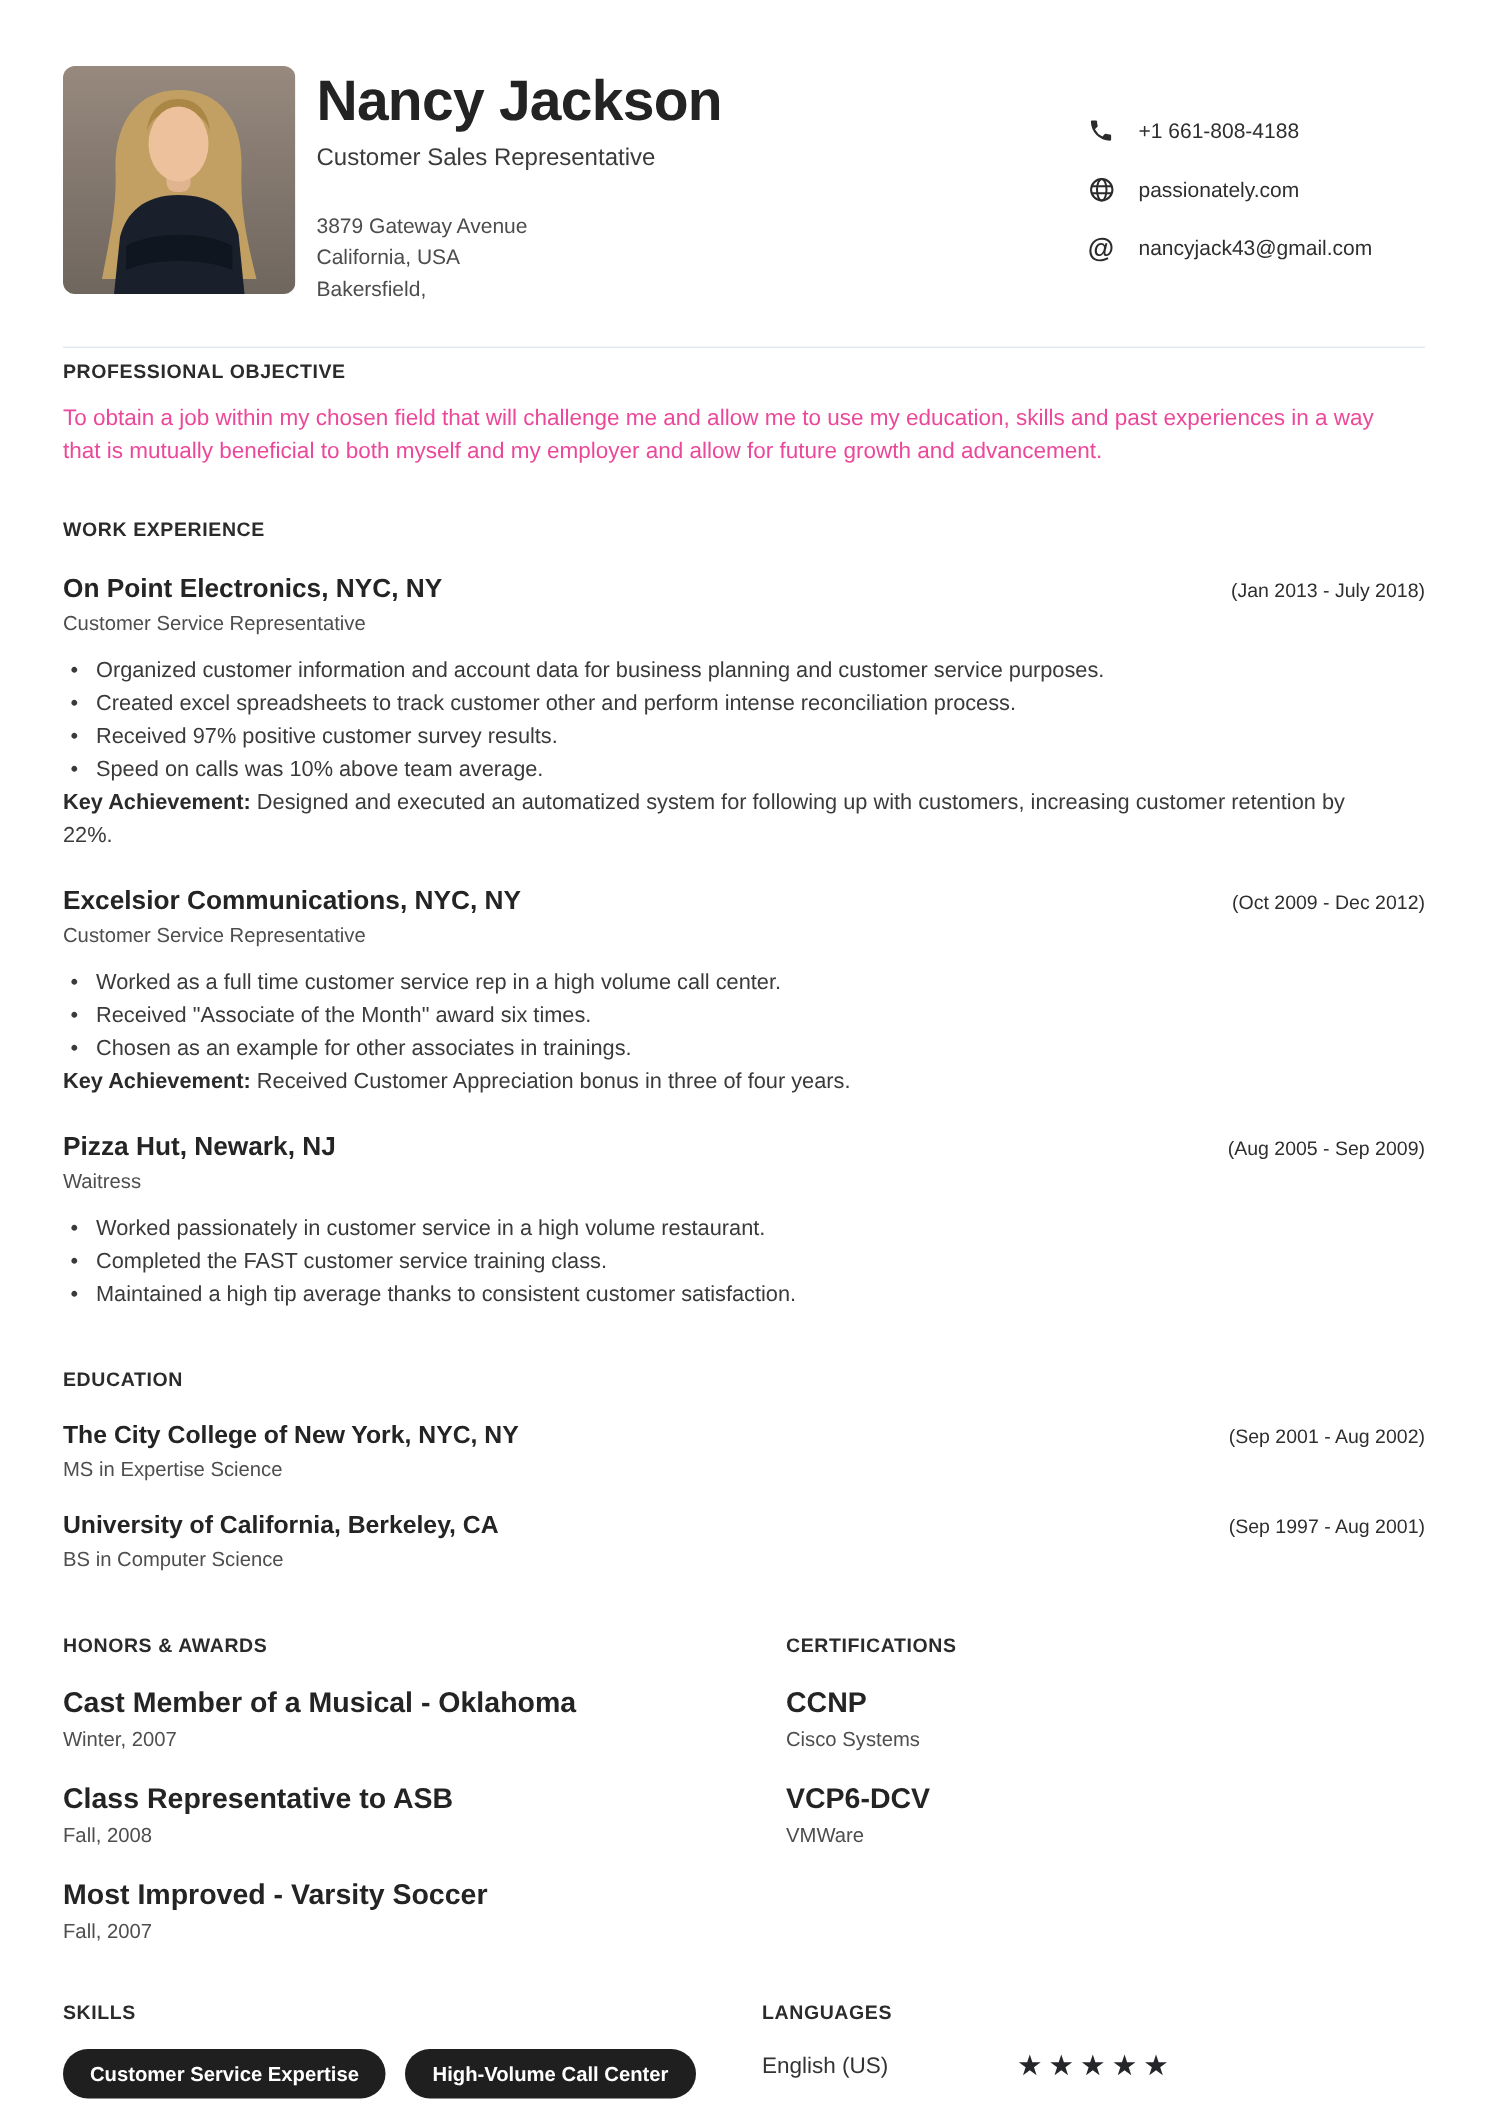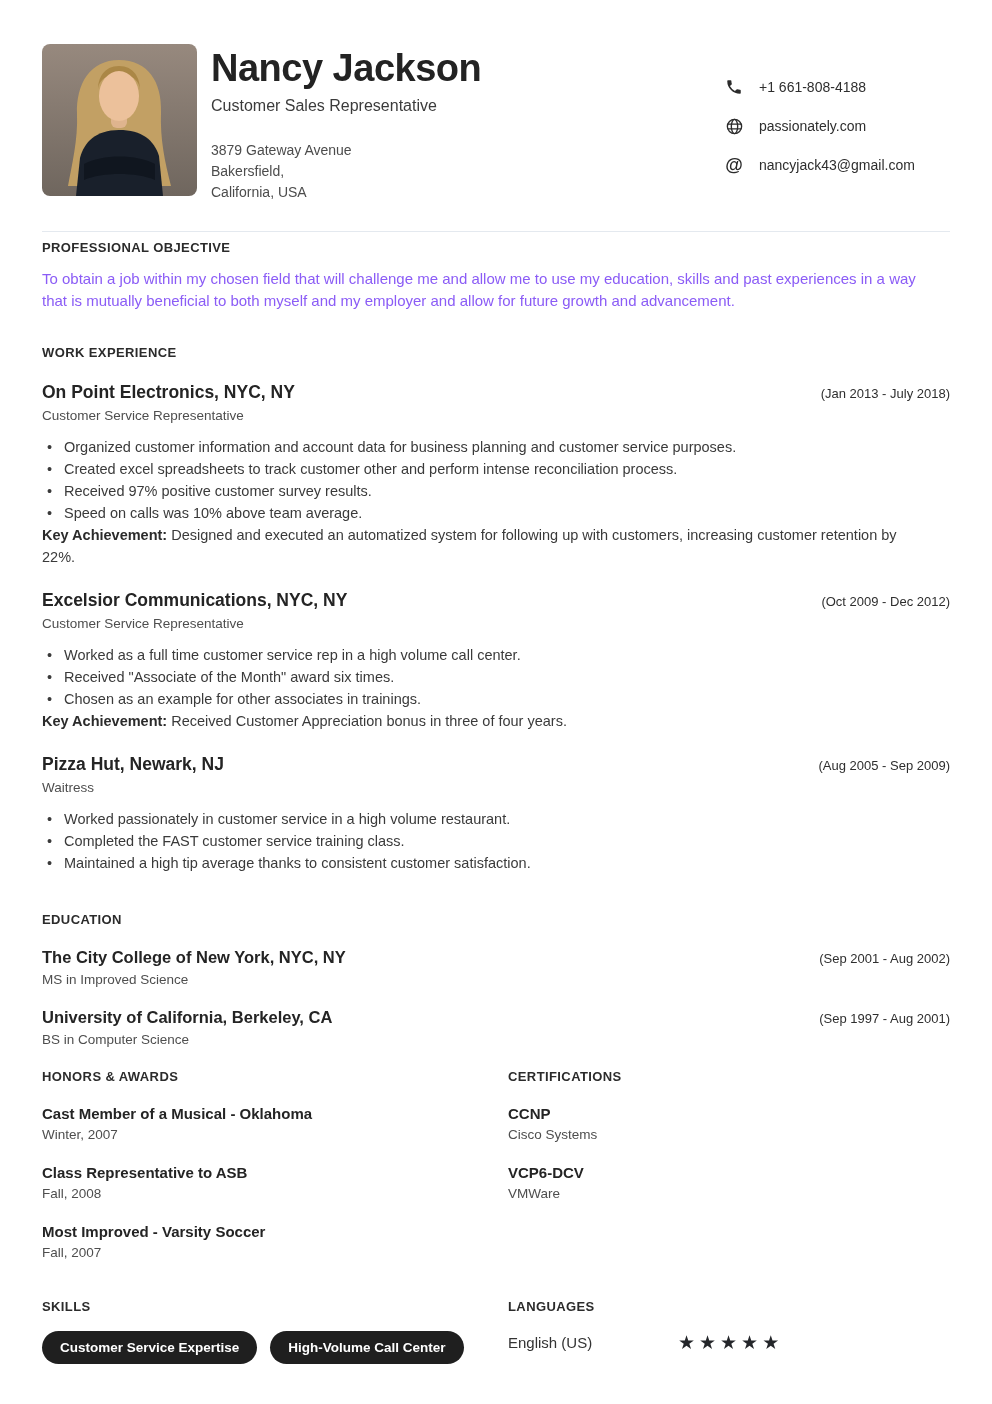--- a/index.html
+++ b/index.html
@@ -33,21 +33,21 @@
   .at-glyph { font-size:18px; font-weight:600; color:#2b2b2b; line-height:1; }
 
   .divider { margin-top:28px; border:0; border-top:1px solid #e4e9ef; }
 
   
   .sec-heading {
     margin:0; font-size:13px; font-weight:800; letter-spacing:0.4px;
     color:#2b2b2b; text-transform:uppercase;
   }
   .objective-sec { }
-  .objective-text { margin-top:13px; font-size:15px; line-height:22px; color:#8b5cf6; max-width:900px; }
+  .objective-text { margin-top:13px; font-size:15px; line-height:22px; color:#ec4899; max-width:900px; }
 
   .work-sec { margin-top:33px; }
   .job { margin-top:22px; }
   .job-head { display:flex; justify-content:space-between; align-items:baseline; }
   .job-company { margin:0; font-size:17.5px; font-weight:700; color:#242424; }
   .job-dates { font-size:13px; color:#2e2e2e; white-space:nowrap; }
   .job-role { margin-top:5px; font-size:13.5px; color:#4e4e4e; }
   .job-bullets { list-style:none; margin:13px 0 0 0; padding:0; }
   .job-bullets li {
     position:relative; padding-left:22px; font-size:14.5px; line-height:22px; color:#3a3a3a;
@@ -55,23 +55,23 @@
   .job-bullets li::before { content:"•"; position:absolute; left:5px; top:0; color:#3a3a3a; }
   .key-line { font-size:14.5px; line-height:22px; color:#3a3a3a; max-width:880px; }
   .key-line b { font-weight:700; color:#2b2b2b; }
 
   .edu-sec { margin-top:38px; }
   .school { margin-top:21px; }
   .school-head { display:flex; justify-content:space-between; align-items:baseline; }
   .school-name { margin:0; font-size:16.5px; font-weight:700; color:#242424; }
   .school-degree { margin-top:5px; font-size:13.5px; color:#4e4e4e; }
 
-  .two-col { display:grid; grid-template-columns:466px 1fr; margin-top:22px; }
+  .two-col { display:grid; grid-template-columns:466px 1fr; margin-top:42px;gap:16px; }
   .award { margin-top:21px; }
-  .award-title { margin:0; font-size:15px; font-weight:700; color:#242424; }
+  .award-title { margin:0; font-size:19px; font-weight:700; color:#242424; }
   .award-sub { margin-top:5px; font-size:13.5px; color:#4e4e4e; min-height:16px; }
 
   .bottom-grid { display:grid; grid-template-columns:466px 1fr; margin-top:38px; }
   .pills { margin-top:17px; display:flex; flex-wrap:wrap; gap:13px; max-width:440px; }
   .pill {
     background:#1f1f1f; color:#ffffff; font-size:13.5px; font-weight:600;
     padding:9px 18px; border-radius:19px; white-space:nowrap; border:0;
     font-family:"Liberation Sans", sans-serif;
   }
   .lang-row { display:flex; align-items:center; margin-top:19px; }
@@ -100,22 +100,22 @@
         <path d="M77,86 C54,86 42,98 38,114 L34,152 L121,152 L117,112 C112,96 100,86 77,86 Z" fill="#19202b"></path>
         <path d="M42,120 C60,110 95,110 113,120 L113,136 C95,128 60,128 42,136 Z" fill="#10161f"></path>
       </svg>
     </div>
 
     <div class="id-block">
       <h1 class="person-name">Nancy Jackson</h1>
       <div class="person-title">Customer Sales Representative</div>
       <div class="address">
         <div>3879 Gateway Avenue</div>
+        <div>California, USA</div>
         <div>Bakersfield,</div>
-        <div>California, USA</div>
       </div>
     </div>
 
     <div class="contact-block">
       <div class="contact-row">
         <span class="cicon">
           <svg width="18" height="18" viewBox="0 0 24 24">
               <path fill="#2b2b2b" d="M6.62 10.79a15.05 15.05 0 0 0 6.59 6.59l2.2-2.2a1 1 0 0 1 1.01-.25 11.36 11.36 0 0 0 3.58.57 1 1 0 0 1 1 1V20a1 1 0 0 1-1 1A17 17 0 0 1 3 4a1 1 0 0 1 1-1h3.5a1 1 0 0 1 1 1 11.36 11.36 0 0 0 .57 3.58 1 1 0 0 1-.25 1.01l-2.2 2.2z"></path>
             </svg>
         </span>
@@ -194,21 +194,21 @@
   </div>
 
   <div class="edu-sec">
     <h2 class="sec-heading">EDUCATION</h2>
 
     <div class="school">
       <div class="school-head">
         <h3 class="school-name">The City College of New York, NYC, NY</h3>
         <span class="job-dates">(Sep 2001 - Aug 2002)</span>
       </div>
-      <div class="school-degree">MS in Improved Science</div>
+      <div class="school-degree">MS in Expertise Science</div>
     </div>
 
     <div class="school">
       <div class="school-head">
         <h3 class="school-name">University of California, Berkeley, CA</h3>
         <span class="job-dates">(Sep 1997 - Aug 2001)</span>
       </div>
       <div class="school-degree">BS in Computer Science</div>
     </div>
   </div>

